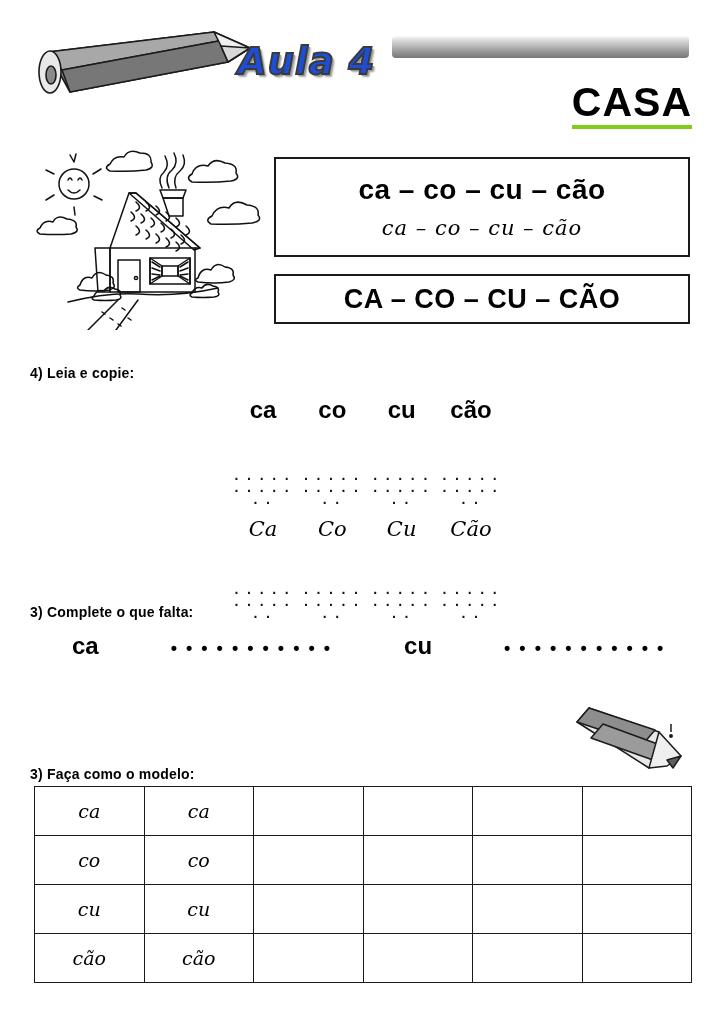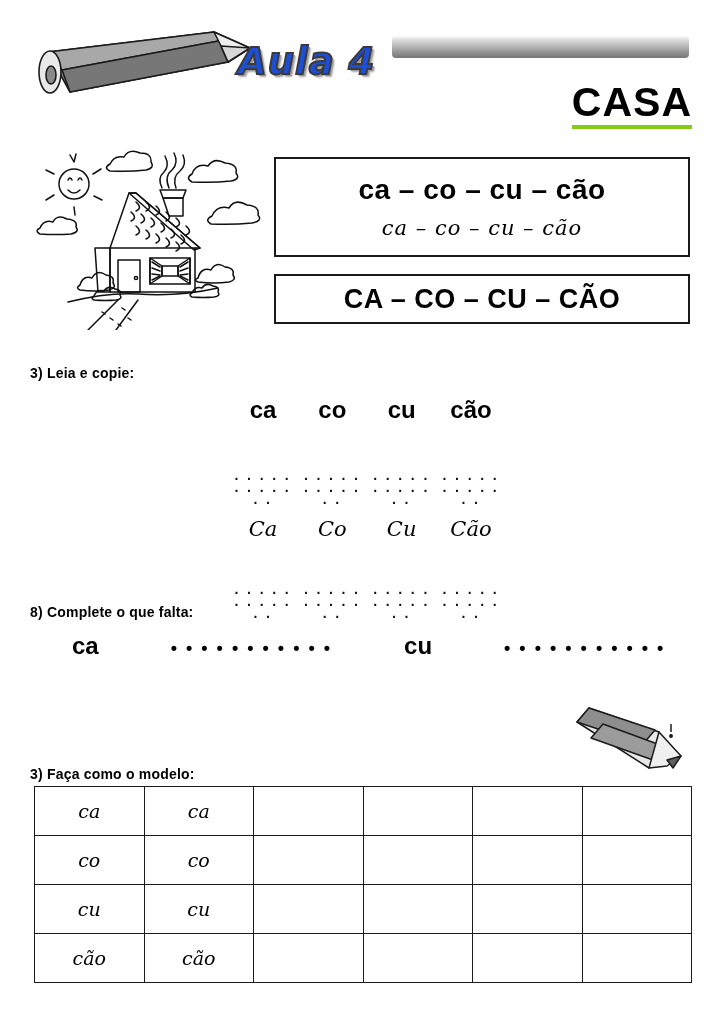--- a/index.html
+++ b/index.html
@@ -274,21 +274,21 @@
 
 <div id="syllable-box-lower">
   <div id="syllable-print-lower">ca – co – cu – cão</div>
   <div id="syllable-cursive-lower">ca – co – cu – cão</div>
 </div>
 
 <div id="syllable-box-upper">
   <div id="syllable-print-upper">CA – CO – CU – CÃO</div>
 </div>
 
-<div class="exercise-label" id="ex1-label">3) Leia e copie:</div>
+<div class="exercise-label" id="ex1-label">4) Leia e copie:</div>
 
 <div id="ex1-block">
   <div class="ex1-row" id="ex1-row-print">
     <div class="ex1-cell ex1-print">ca</div>
     <div class="ex1-cell ex1-print">co</div>
     <div class="ex1-cell ex1-print">cu</div>
     <div class="ex1-cell ex1-print">cão</div>
   </div>
 
   <div class="ex1-row" id="ex1-dots-1">
@@ -306,21 +306,21 @@
   </div>
 
   <div class="ex1-row" id="ex1-dots-2">
     <div class="ex1-cell dotline">· · · · · · · · · · · ·</div>
     <div class="ex1-cell dotline">· · · · · · · · · · · ·</div>
     <div class="ex1-cell dotline">· · · · · · · · · · · ·</div>
     <div class="ex1-cell dotline">· · · · · · · · · · · ·</div>
   </div>
 </div>
 
-<div class="exercise-label" id="ex2-label">8) Complete o que falta:</div>
+<div class="exercise-label" id="ex2-label">3) Complete o que falta:</div>
 
 <div id="ex2-block">
   <span class="ex2-word" id="ex2-word-1">ca</span>
   <span class="ex2-dots" id="ex2-dots-1">• • • • • • • • • • •</span>
   <span class="ex2-word" id="ex2-word-2">cu</span>
   <span class="ex2-dots" id="ex2-dots-2">• • • • • • • • • • •</span>
 </div>
 
 <div class="exercise-label" id="ex3-label">3) Faça como o modelo:</div>
 

